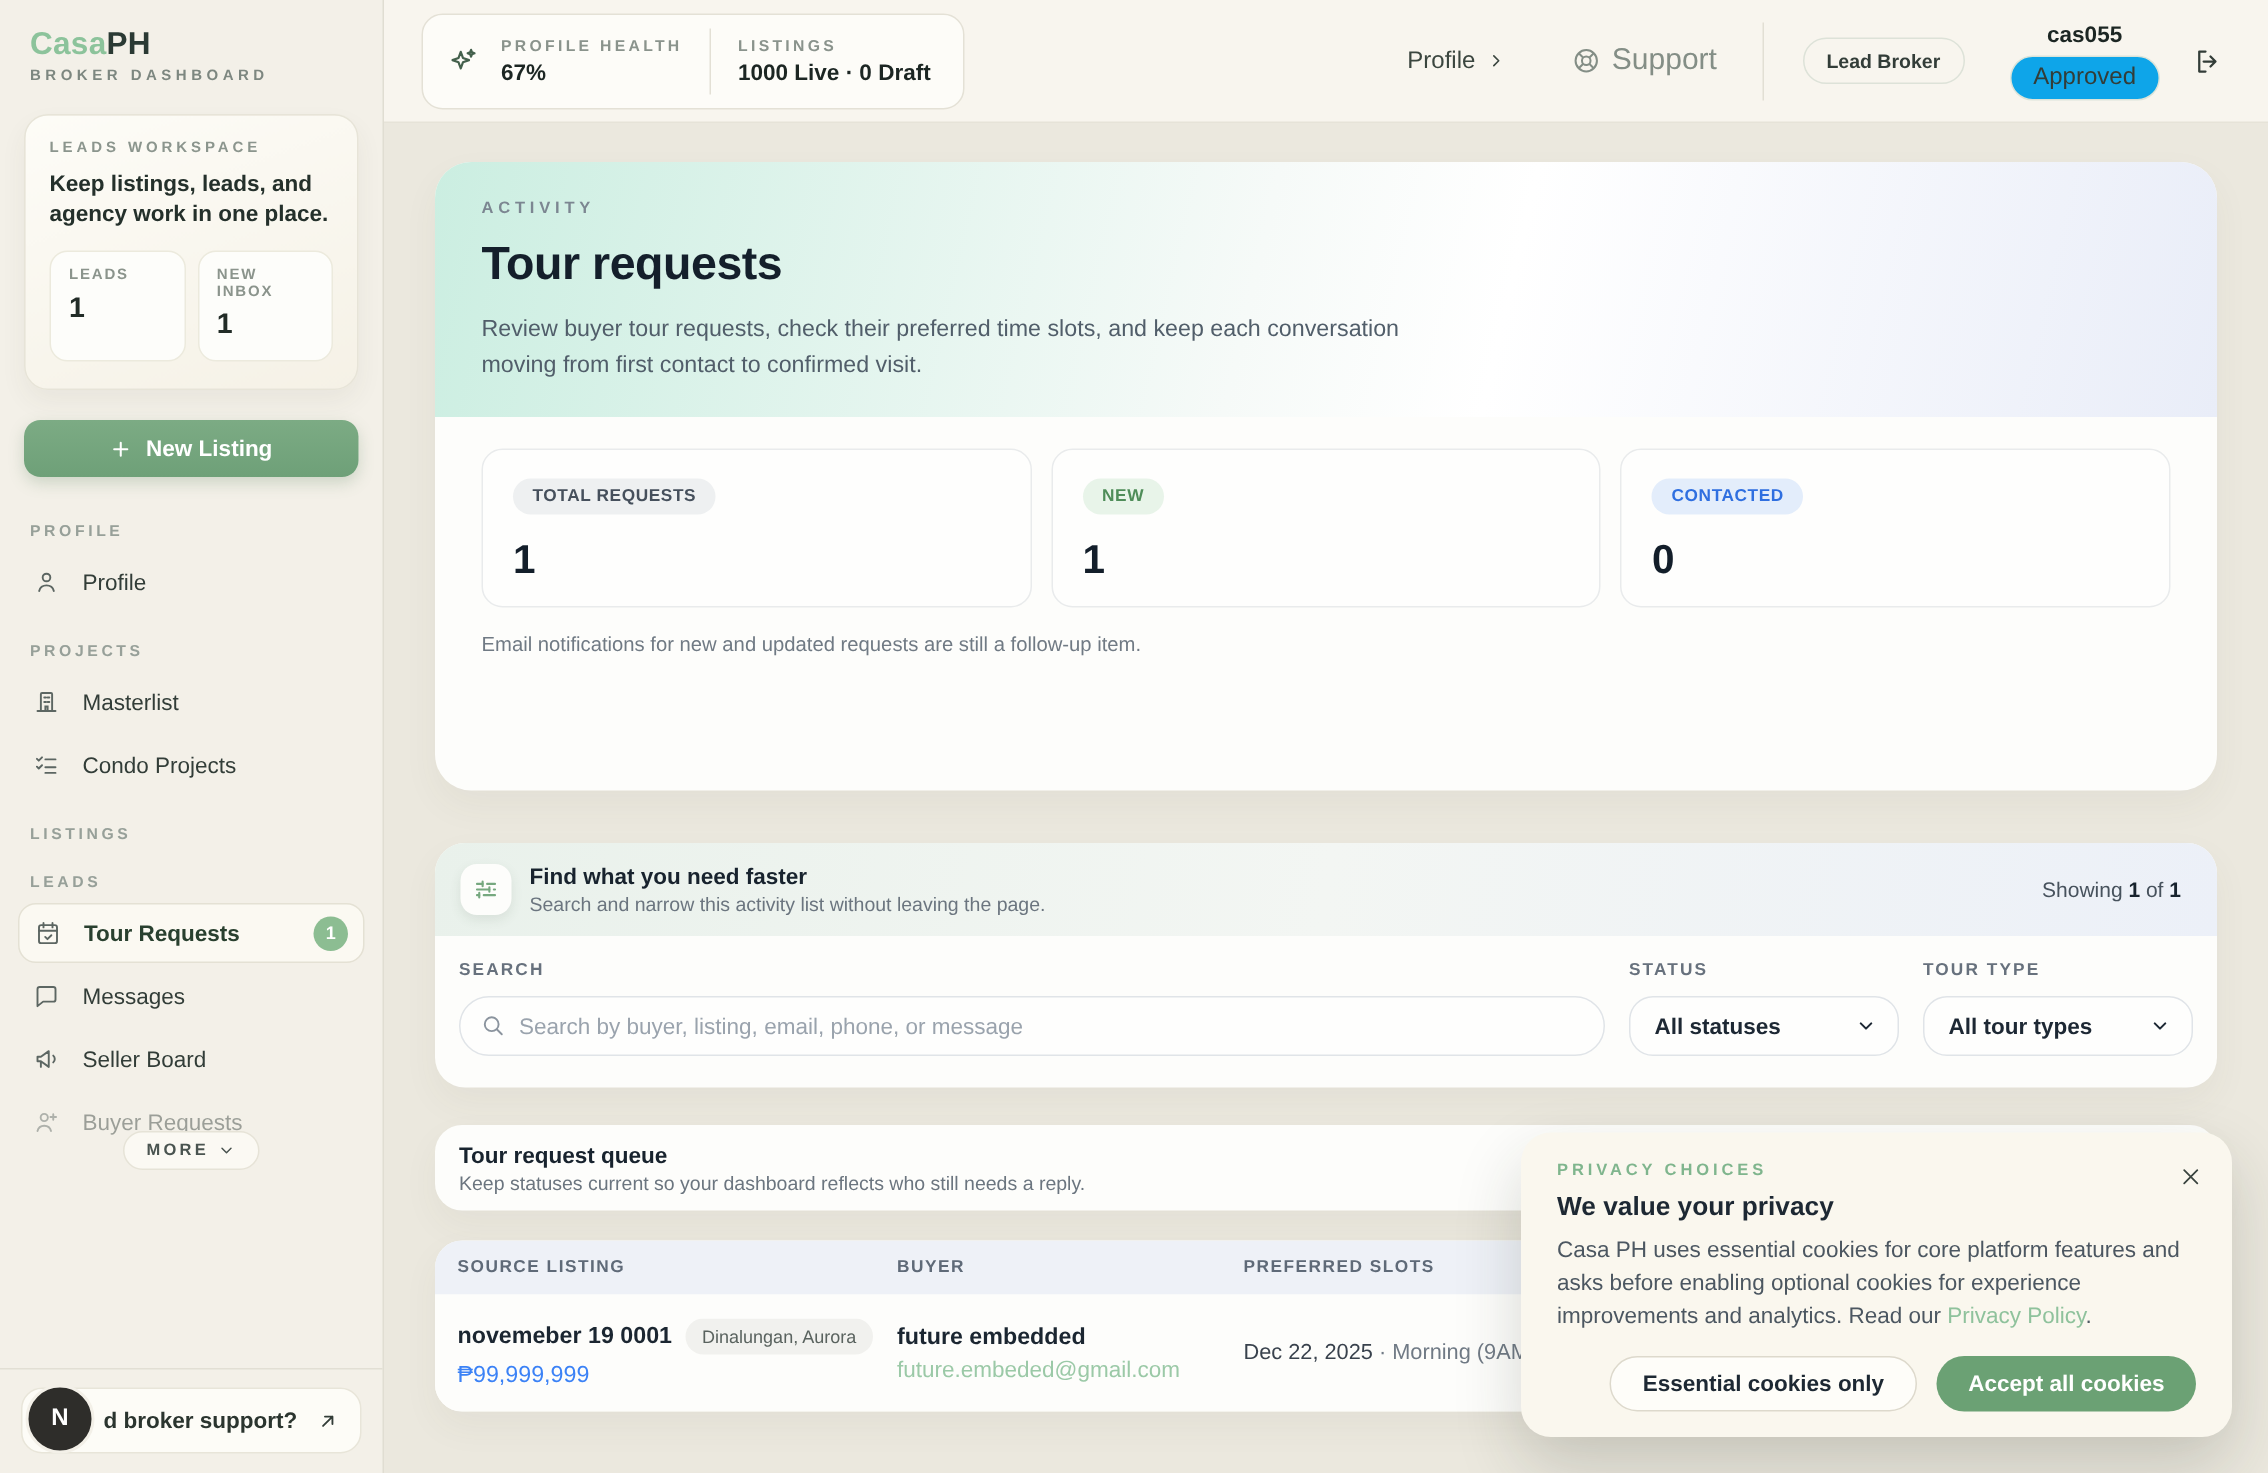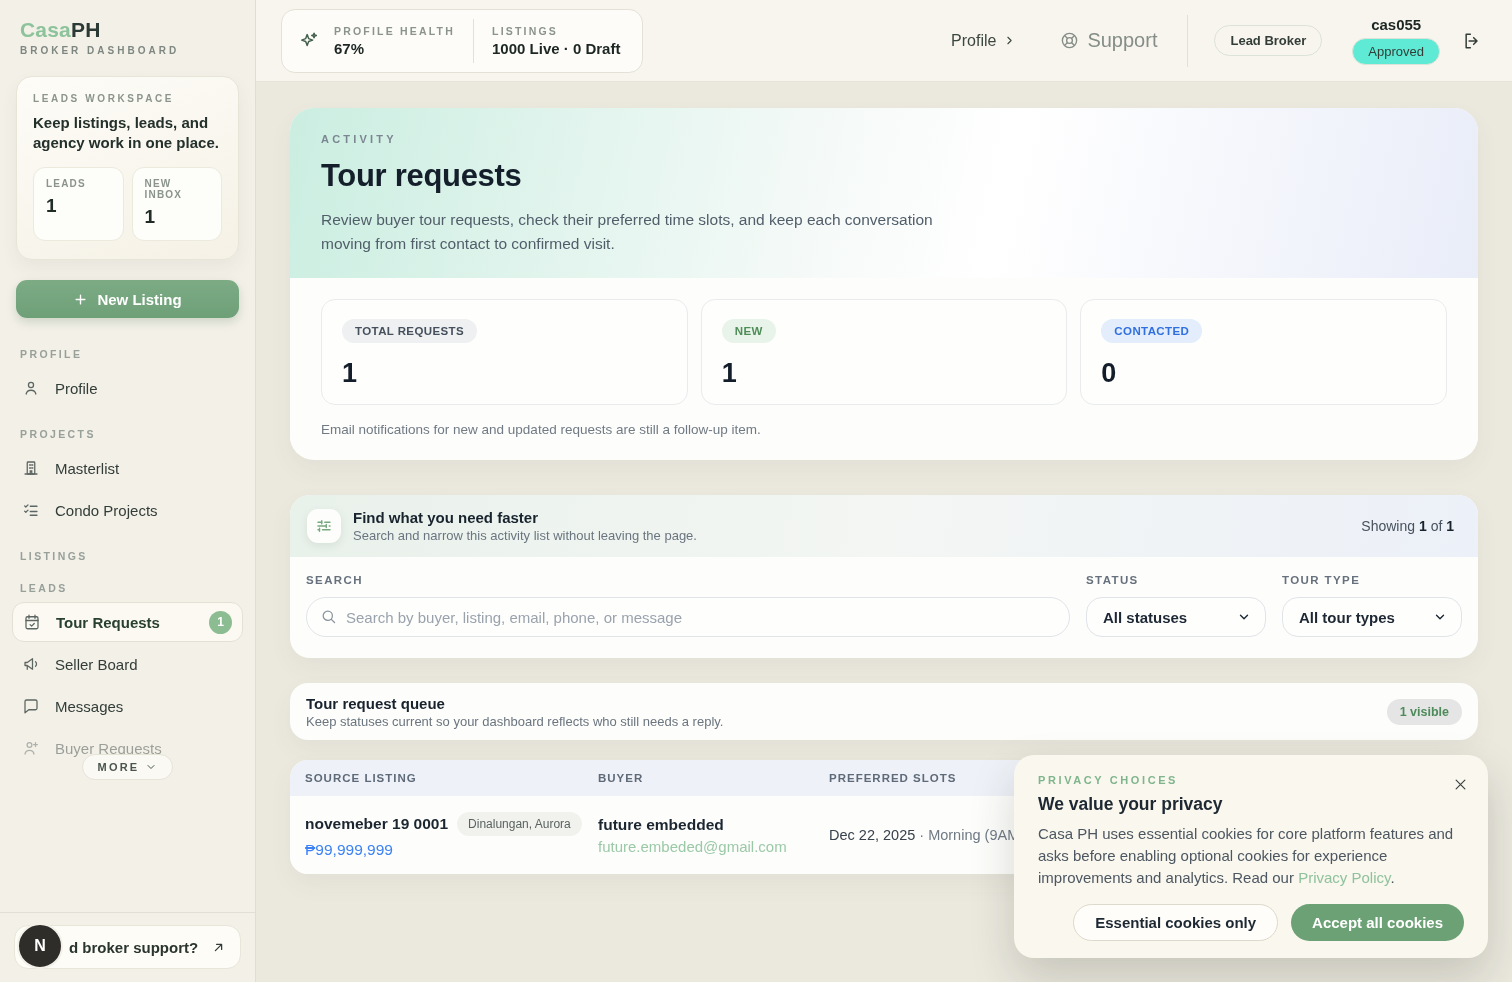--- a/index.html
+++ b/index.html
@@ -64,29 +64,29 @@
   .pill-divider { width:1px; align-self:stretch; margin:9px 4px; background:#e3e0d5; }
 
   .topbar-right { margin-left:auto; display:flex; align-items:center; padding-right:30px; }
   .profile-link { display:flex; align-items:center; gap:7px; font-size:16px; color:#3b463f; cursor:pointer; }
   .support-link { display:flex; align-items:center; gap:8px; font-size:20px; color:#848e86; margin-left:44px; cursor:pointer; }
   .topbar-vdiv { width:1px; height:52px; background:#e2dfd4; margin:0 26px 0 30px; }
   .role-pill { border:1px solid #dde2d8; border-radius:999px; padding:7px 15px; font-size:13px;
                font-weight:600; color:#333d38; background:transparent; cursor:pointer; }
   .user-block { display:flex; flex-direction:column; align-items:center; gap:5px; margin:0 22px 0 30px; }
   .user-name { font-size:15px; font-weight:700; color:#1c2623; }
-  .status-pill { border:1px solid #dce4d9; border-radius:999px; padding:5px 15px; font-size:13px;
-                 color:#333d38; background:#5eead4; cursor:pointer; }
+  .status-pill { border:1px solid #dce4d9; border-radius:999px; padding:5px 15px; font-size:16px;
+                 color:#333d38; background:#0ea5e9; cursor:pointer; }
   .logout-btn { color:#333d38; cursor:pointer; display:flex; }
 
   
   .main { position:absolute; left:256px; right:0; top:82px; bottom:0; padding:26px 34px; overflow:hidden; }
   .card { background:#fdfdfb; border-radius:20px; box-shadow:0 10px 24px rgba(70,70,50,.05); }
 
-  .hero { border-radius:24px; overflow:hidden; height:352px; margin-bottom:35px; }
+  .hero { border-radius:24px; overflow:hidden; height:419px; margin-bottom:35px; }
   .hero-band { height:170px; padding:25px 31px 0; background:linear-gradient(103deg,#cbeee1 0%,#f6faf8 46%,#ffffff 60%,#e9edf8 100%); }
   .hero-eyebrow { font-size:11px; letter-spacing:3.2px; color:#7c8691; font-weight:600; }
   .hero-title { margin-top:13px; font-size:31px; font-weight:700; color:#141f2b; letter-spacing:-.3px; }
   .hero-desc { margin-top:14px; font-size:15.5px; line-height:1.55; color:#515e6a; max-width:660px; }
   .stats-row { display:flex; gap:13px; padding:21px 31px 0; background:#fdfdfb; }
   .stat-card { flex:1; border:1px solid #e9ebec; border-radius:14px; height:106px; padding:19px 20px; background:#fefefd; }
   .stat-badge { display:inline-block; font-size:11.5px; font-weight:700; letter-spacing:.4px; padding:6px 13px; border-radius:999px; }
   .stat-badge.neutral { background:#eef0f1; color:#46505c; }
   .stat-badge.green { background:#e8f4e9; color:#4f8d59; }
   .stat-badge.blue { background:#e3edfb; color:#2f6fe0; }
@@ -230,32 +230,32 @@
               <rect x="4" y="5" width="16" height="16" rx="2"></rect>
               <path d="M8 3v4M16 3v4M4 10h16M9.5 15.5l2 2 3.5-3.5"></path>
             </svg>
         </span>
         <span>Tour Requests</span>
         <span class="nav-badge">1</span>
       </div>
       <div class="nav-item">
         <span class="nav-icon">
           <svg width="18" height="18" viewBox="0 0 24 24" fill="none" stroke="currentColor" stroke-width="1.7" stroke-linecap="round" stroke-linejoin="round">
+              <path d="M4 6a2 2 0 0 1 2-2h12a2 2 0 0 1 2 2v9a2 2 0 0 1-2 2H9l-5 4z"></path>
+            </svg>
+        </span>
+        <span>Messages</span>
+      </div>
+      <div class="nav-item">
+        <span class="nav-icon">
+          <svg width="18" height="18" viewBox="0 0 24 24" fill="none" stroke="currentColor" stroke-width="1.7" stroke-linecap="round" stroke-linejoin="round">
               <path d="M4 10v4h3l7 5V5l-7 5H4zM18 9a4 4 0 0 1 0 6M7 14v5"></path>
             </svg>
         </span>
         <span>Seller Board</span>
-      </div>
-      <div class="nav-item">
-        <span class="nav-icon">
-          <svg width="18" height="18" viewBox="0 0 24 24" fill="none" stroke="currentColor" stroke-width="1.7" stroke-linecap="round" stroke-linejoin="round">
-              <path d="M4 6a2 2 0 0 1 2-2h12a2 2 0 0 1 2 2v9a2 2 0 0 1-2 2H9l-5 4z"></path>
-            </svg>
-        </span>
-        <span>Messages</span>
       </div>
       <div class="nav-item dimmed">
         <span class="nav-icon">
           <svg width="18" height="18" viewBox="0 0 24 24" fill="none" stroke="currentColor" stroke-width="1.7" stroke-linecap="round">
               <circle cx="10" cy="8" r="3.2"></circle>
               <path d="M4 20c.7-3.2 3-4.7 6-4.7s5.3 1.5 6 4.7M18 5v5M15.5 7.5h5"></path>
             </svg>
         </span>
         <span>Buyer Requests</span>
       </div>

